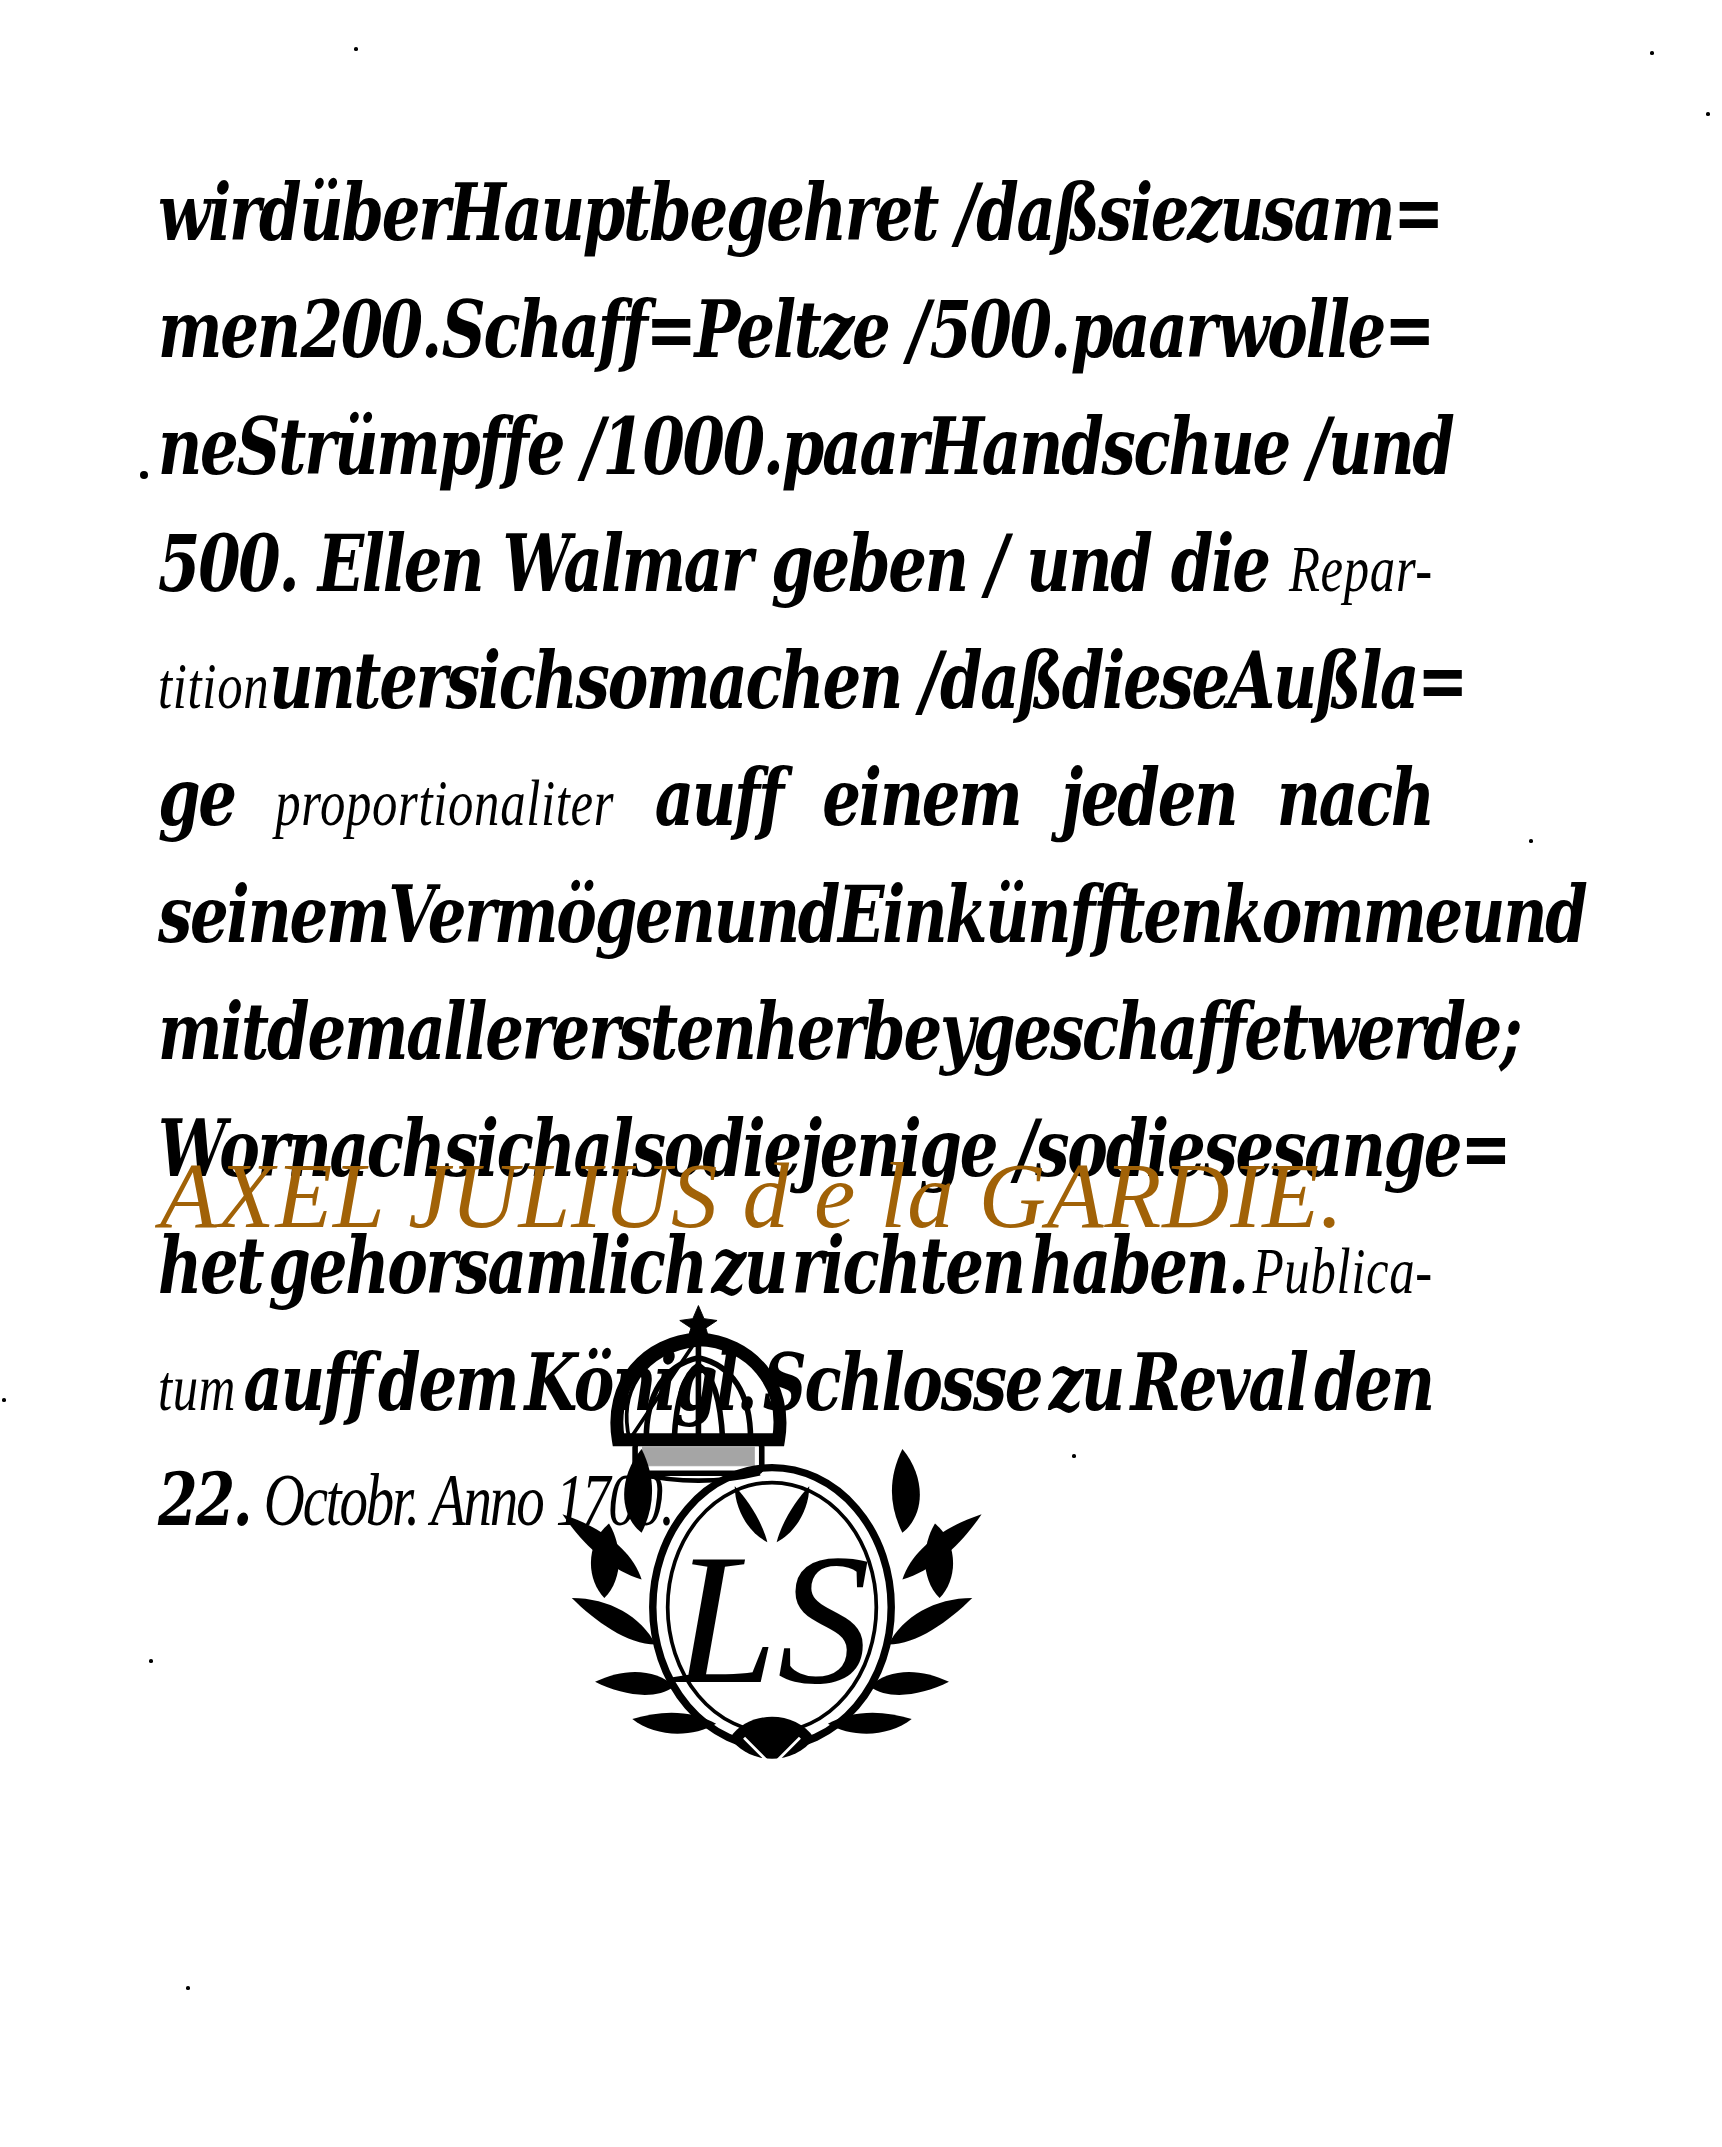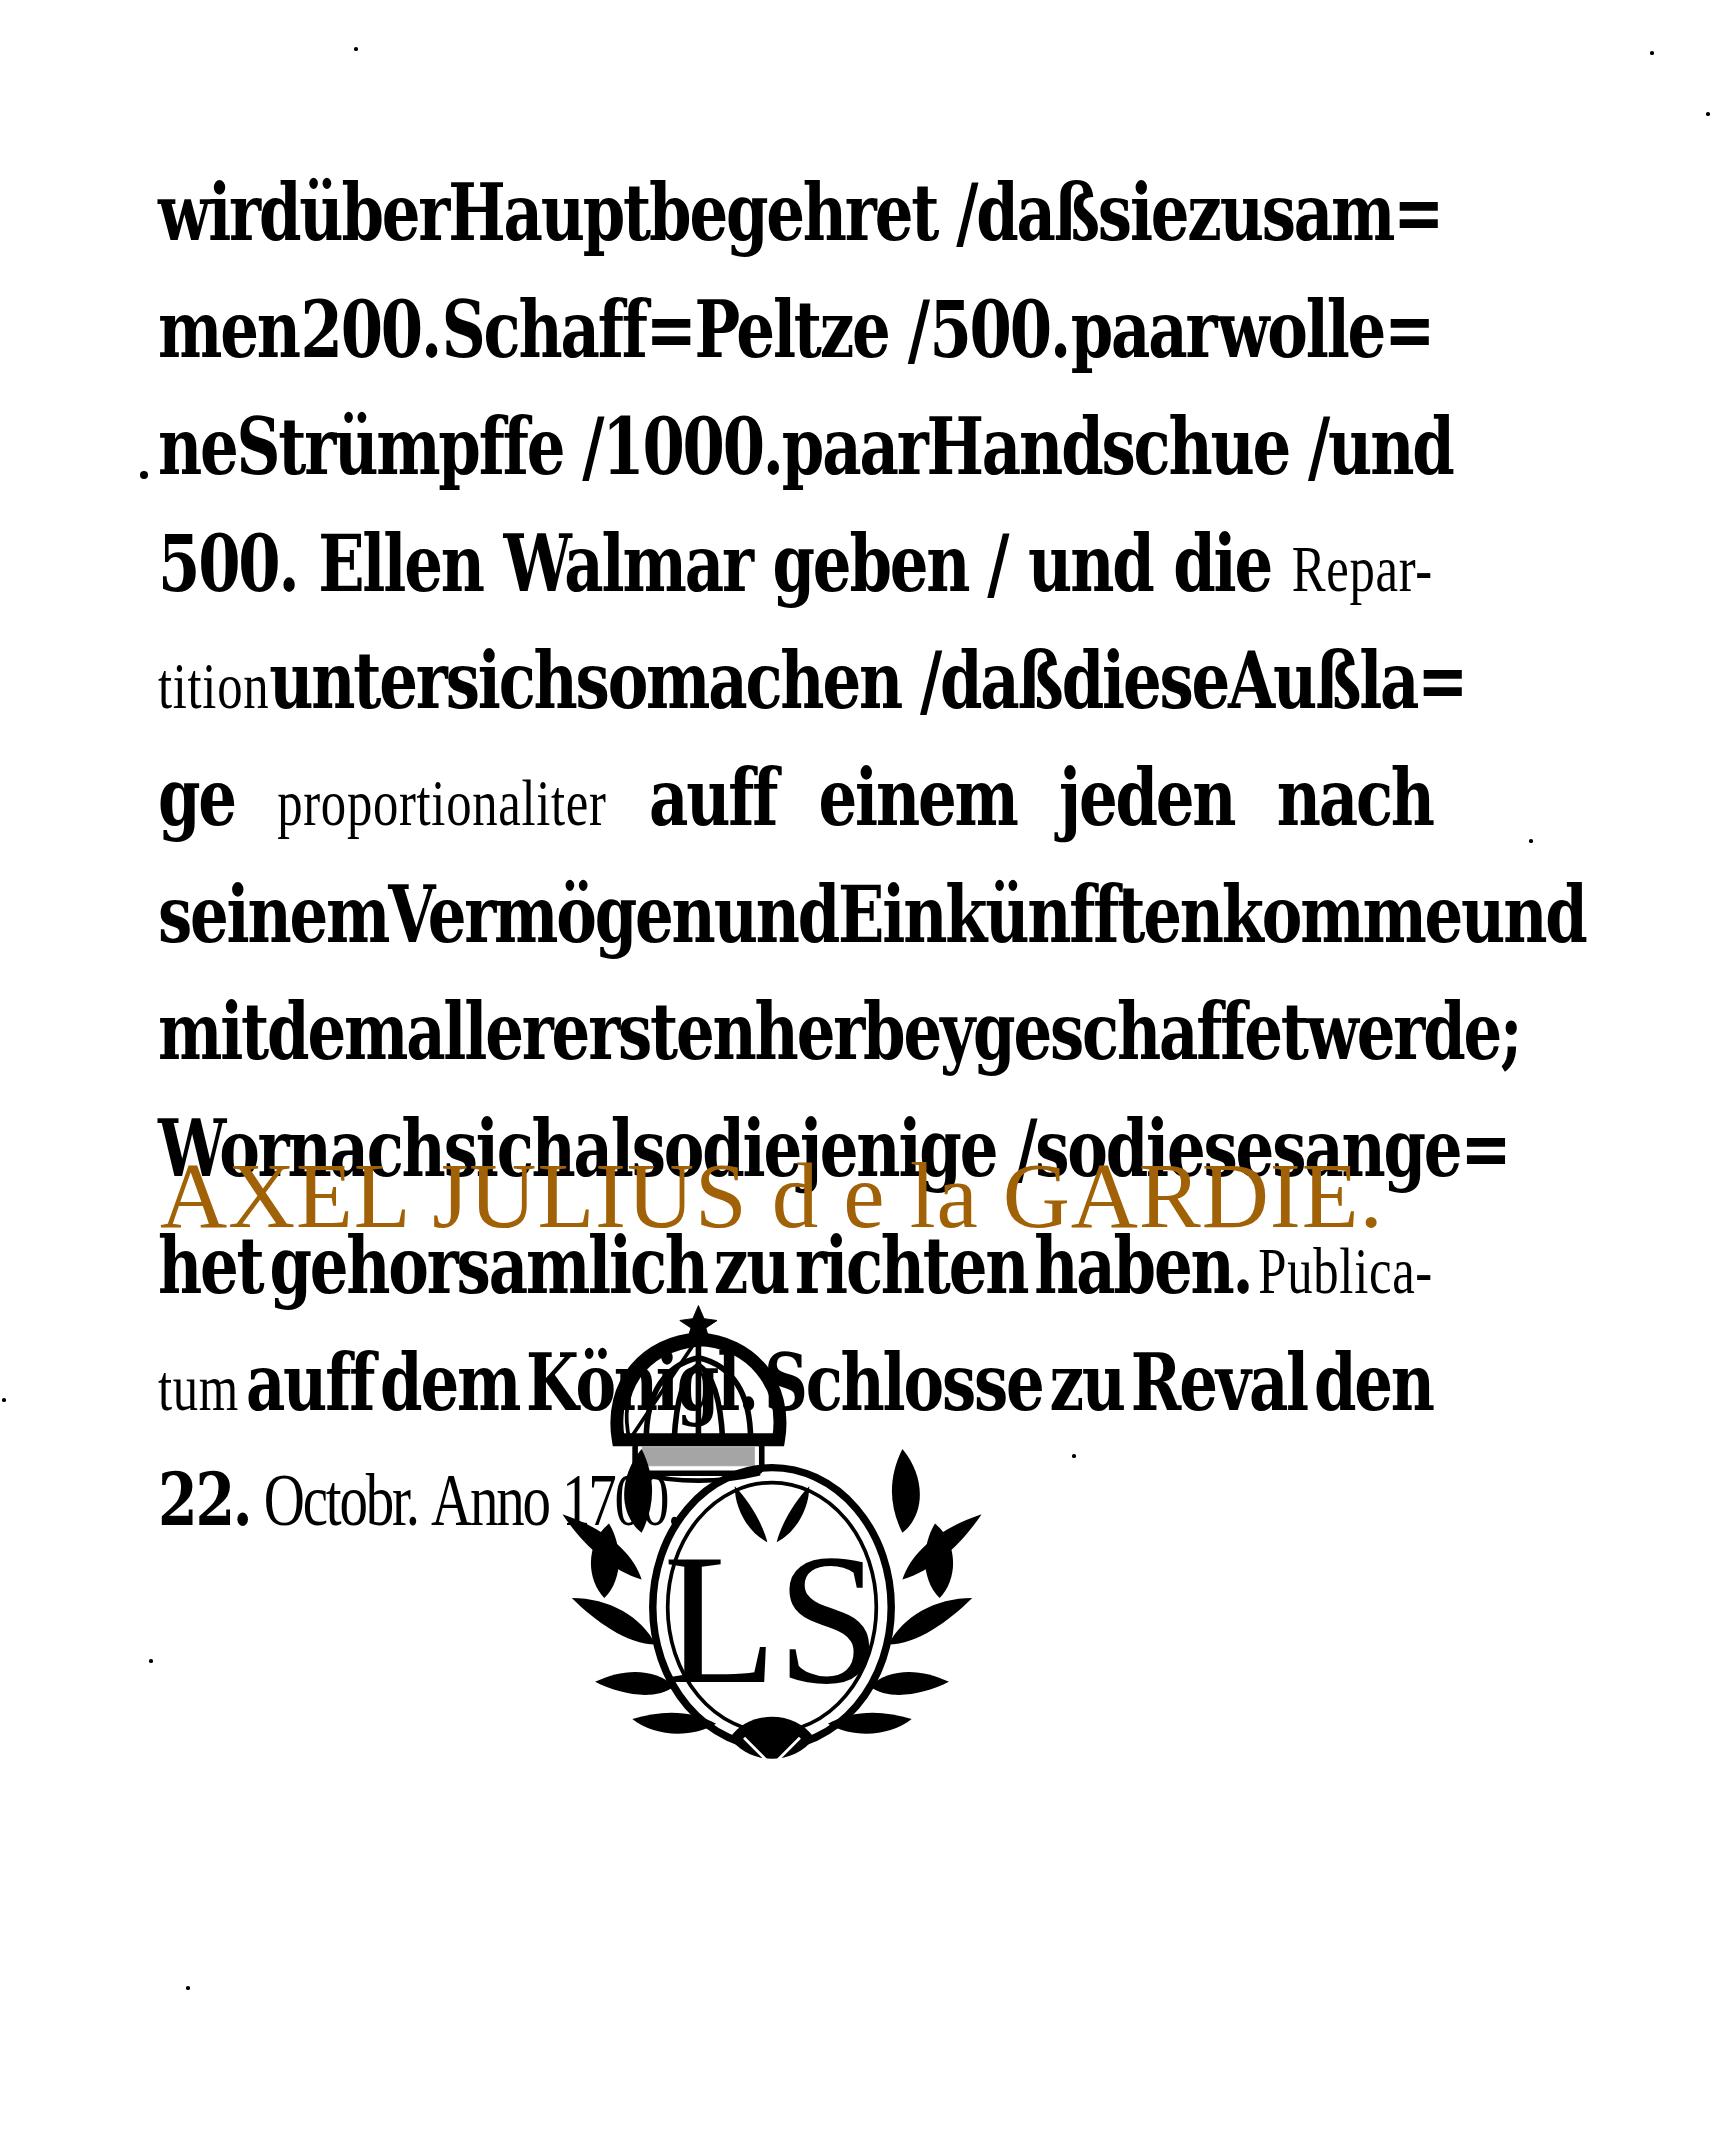--- a/index.html
+++ b/index.html
@@ -1,17 +1,17 @@
 <!DOCTYPE html>
 <html style="font-size:15px"><head>
 <meta charset="utf-8">
 <style>
   html, body { margin:0; padding:0; background:#ffffff; }
   body { width:1723px; height:2148px; position:relative; overflow:hidden; }
-  .page { position:absolute; inset:0; background:#fff; }
+  .page { position:absolute; inset:0; background:#fff;font-style:italic; }
   .text-block { position:absolute; left:158px; top:154px; width:1277px; }
   .line {
     height:117px; line-height:117px; white-space:nowrap;
     font-family:"DejaVu Serif", serif; font-weight:bold; color:#000;
     font-size:78px; letter-spacing:-2.8px;
     display:flex; justify-content:space-between; align-items:baseline;
     transform:scaleX(0.78); transform-origin:left center; width:128%;
   }
   .line span { display:inline-block; }
   .line .roman { font-family:"Liberation Serif", serif; font-weight:normal; letter-spacing:0.9px; font-size:65px; }

